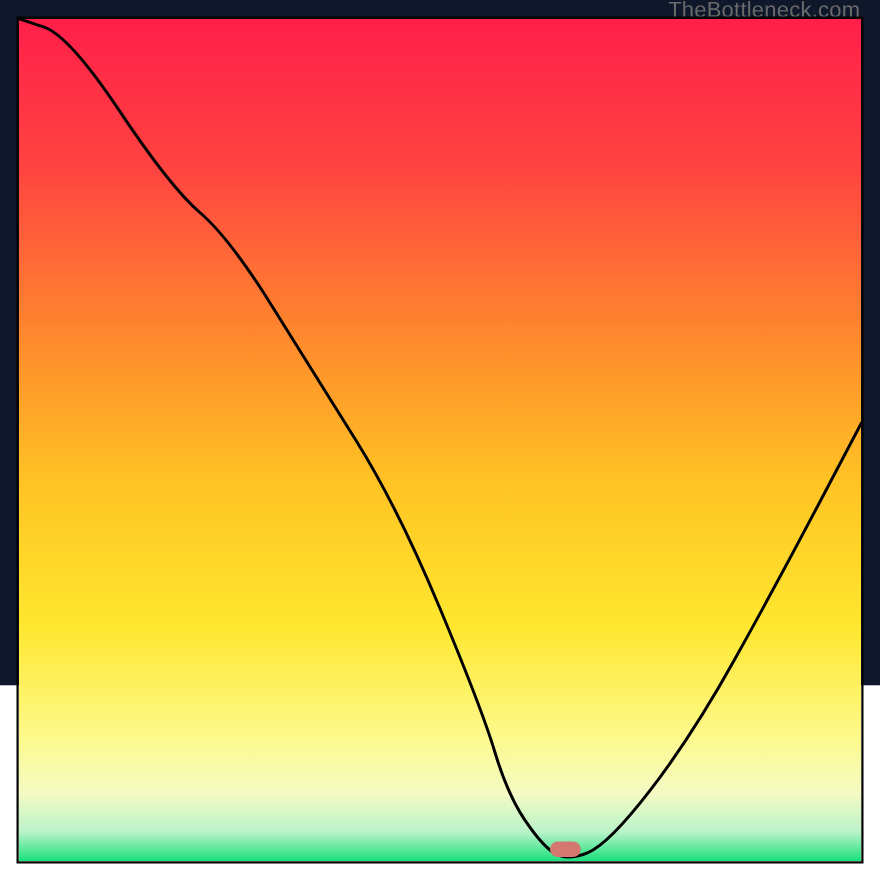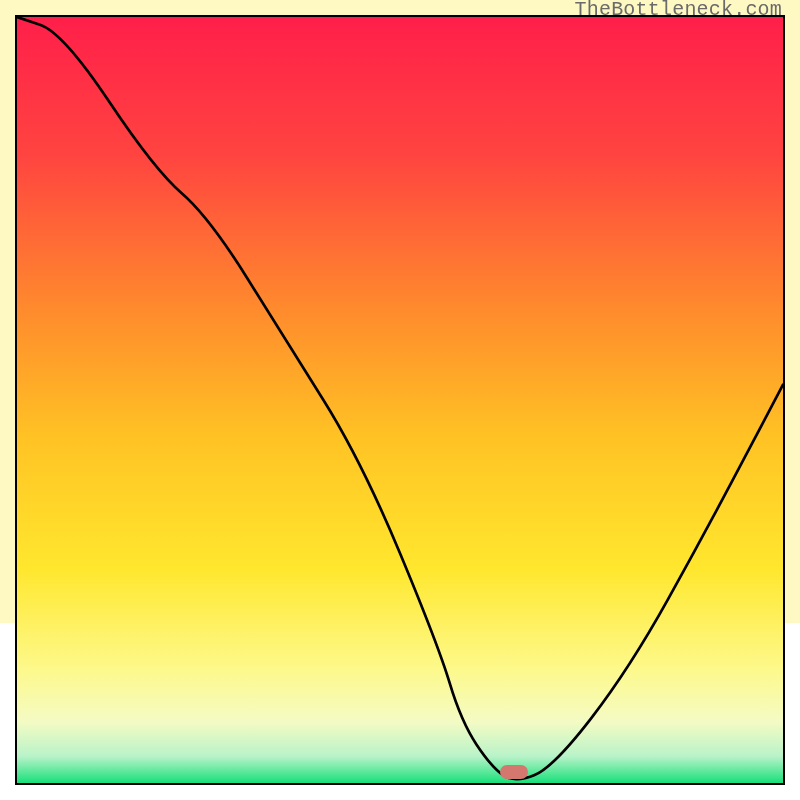--- a/index.html
+++ b/index.html
@@ -7,22 +7,21 @@
     padding: 0;
     width: 800px;
     height: 800px;
     overflow: hidden;
     font-family: Arial, Helvetica, sans-serif;
   }
   .chart-container {
     position: relative;
     width: 800px;
     height: 623px;
-    background: #fef9c3;
-    font-family: Liberation Mono, monospace;
+    background: #0f172a;
   }
   .plot-area {
     position: absolute;
     left: 15px;
     top: 15px;
     width: 770px;
     height: 770px;
     border: 2.5px solid #000;
     box-sizing: border-box;
     overflow: hidden;

